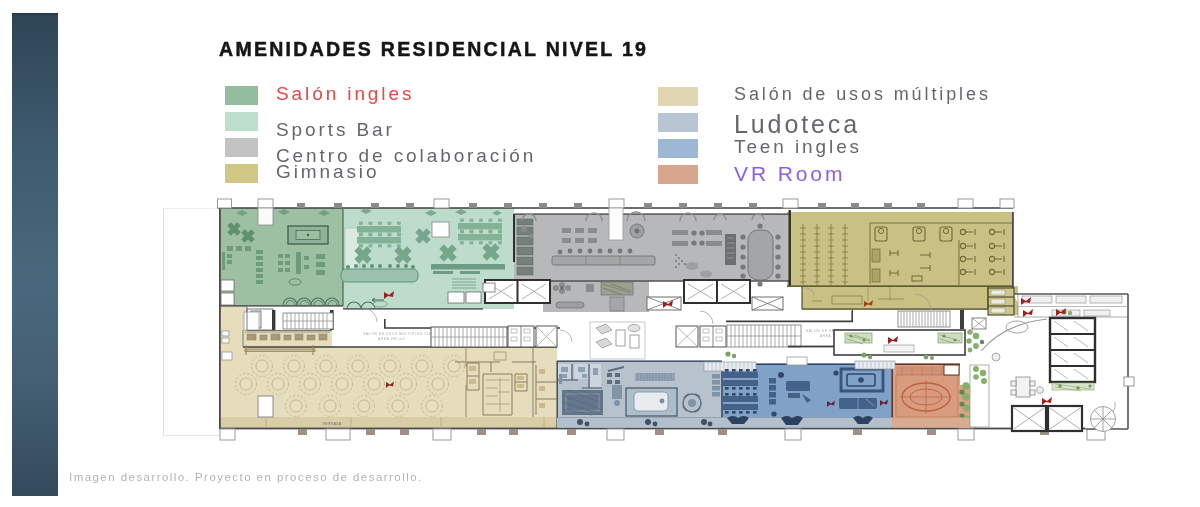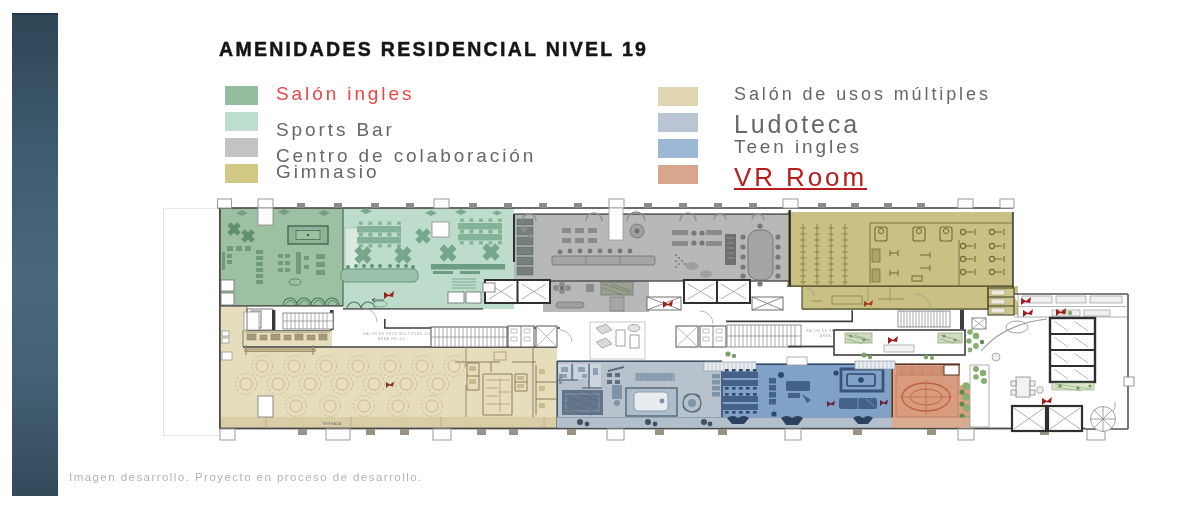--- a/index.html
+++ b/index.html
@@ -39,21 +39,21 @@
 <div class="abs" style="left:658px;top:113px;width:40px;height:19px;background:#b9c5d2;"></div>
 
 <div class="abs" style="left:734px;top:110px;font-size:25px;color:#64686c;letter-spacing:2.9px;">Ludoteca</div>
 
 <div class="abs" style="left:658px;top:139px;width:40px;height:19px;background:#9db8d4;"></div>
 
 <div class="abs" style="left:734px;top:136px;font-size:19px;color:#64686c;letter-spacing:2.9px;">Teen ingles</div>
 
 <div class="abs" style="left:658px;top:165px;width:40px;height:19px;background:#d8a68c;"></div>
 
-<div class="abs" style="left:734px;top:162px;font-size:26px;color:#b91c1c;letter-spacing:2.9px;text-decoration:underline;">VR Room</div>
+<div class="abs" style="left:734px;top:162px;font-size:21px;color:#8b5cf6;letter-spacing:2.9px;">VR Room</div>
 
 <div class="abs" style="left:163px;top:208px;width:56px;height:226px;border-left:1px solid #e0e0e0;border-top:1px solid #ececec;border-bottom:1px solid #e6e6e6;"></div>
 
 <svg class="abs" style="left:205px;top:195px;" width="940" height="252" viewBox="205 195 940 252">
 
 <rect x="219" y="208" width="124" height="98" fill="#9dbfa2"></rect>
 
 <path d="M343 208 L514 208 L514 309 L343 309 Z" fill="#bddccb"></path>
 
 <rect x="514" y="214" width="23" height="67" fill="#b7b8b9"></rect>

